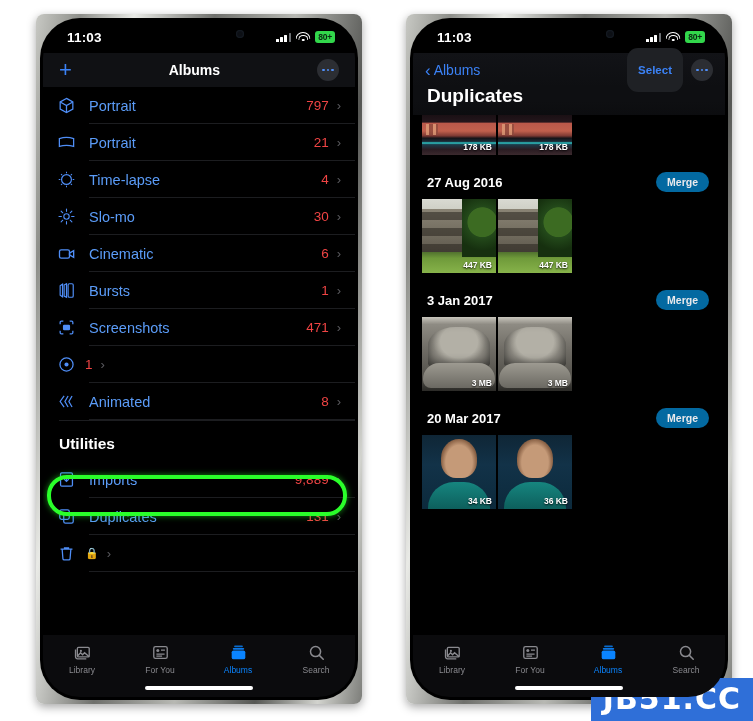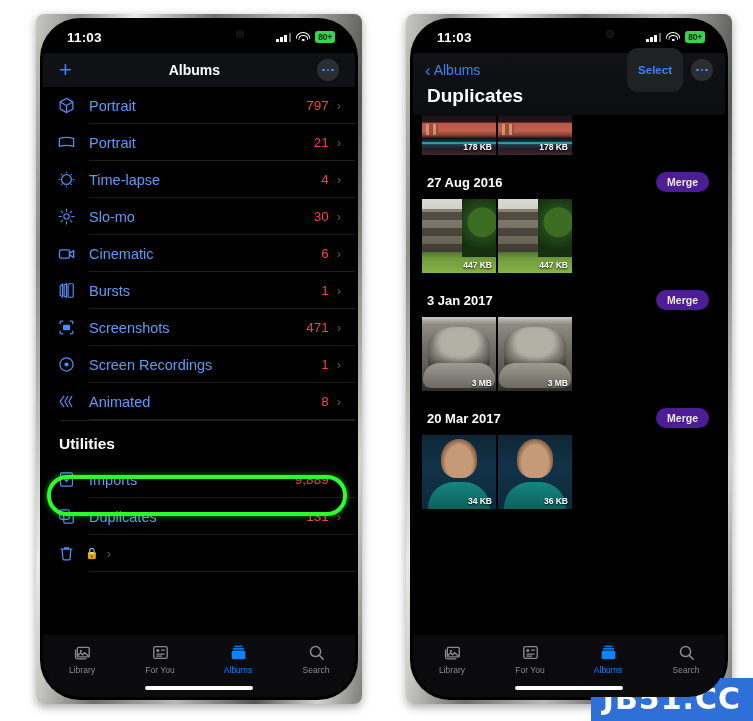--- a/index.html
+++ b/index.html
@@ -174,21 +174,21 @@
     position:absolute; top: 94px; left:0; right:0; bottom: 62px;
     background:#000; overflow:hidden;
   }
   .dup-group { padding: 0 0 10px 0; }
   .group-head {
     display:flex; align-items:center; justify-content: space-between;
     padding: 7px 16px 7px 14px;
   }
   .group-date { color:#fff; font-size: 13px; font-weight: bold; }
   .merge-pill {
-    background:#4c1d95; color:#e9e9ec; font-size: 10.5px; font-weight: bold;
+    background:#0369a1; color:#e9e9ec; font-size: 10.5px; font-weight: bold;
     border-radius: 11px; padding: 4px 11px;
   }
   .pair { display:flex; gap: 2px; padding-left: 9px; }
   .thumb {
     position: relative; width: 74px; height: 74px; overflow:hidden; background:#8b5cf6;
   }
   .thumb .sz {
     position:absolute; right: 4px; bottom: 3px;
     color:#fff; font-size: 8.5px; font-weight: bold;
     text-shadow: 0 1px 2px rgba(0,0,0,.9);
@@ -392,21 +392,20 @@
             <div class="chev">›</div>
           </div>
 
           <div class="row">
             <div class="ico">
               <svg width="19" height="19" viewBox="0 0 24 24" fill="none" stroke="#4f8ef7" stroke-width="1.6">
                   <circle cx="12" cy="12" r="8.3"></circle>
                   <circle cx="12" cy="12" r="2.6" fill="#4f8ef7" stroke="none"></circle>
                 </svg>
             </div>
-            <div class="label">Screen Recordings</div>
             <div class="count">1</div>
             <div class="chev">›</div>
           </div>
 
           <div class="row">
             <div class="ico">
               <svg width="19" height="19" viewBox="0 0 24 24" fill="none" stroke="#4f8ef7" stroke-width="1.6">
                   <path d="M9 5L4 12l5 7"></path>
                   <path d="M14 5l-4 7 4 7"></path>
                   <path d="M19 5l-4 7 4 7"></path>

